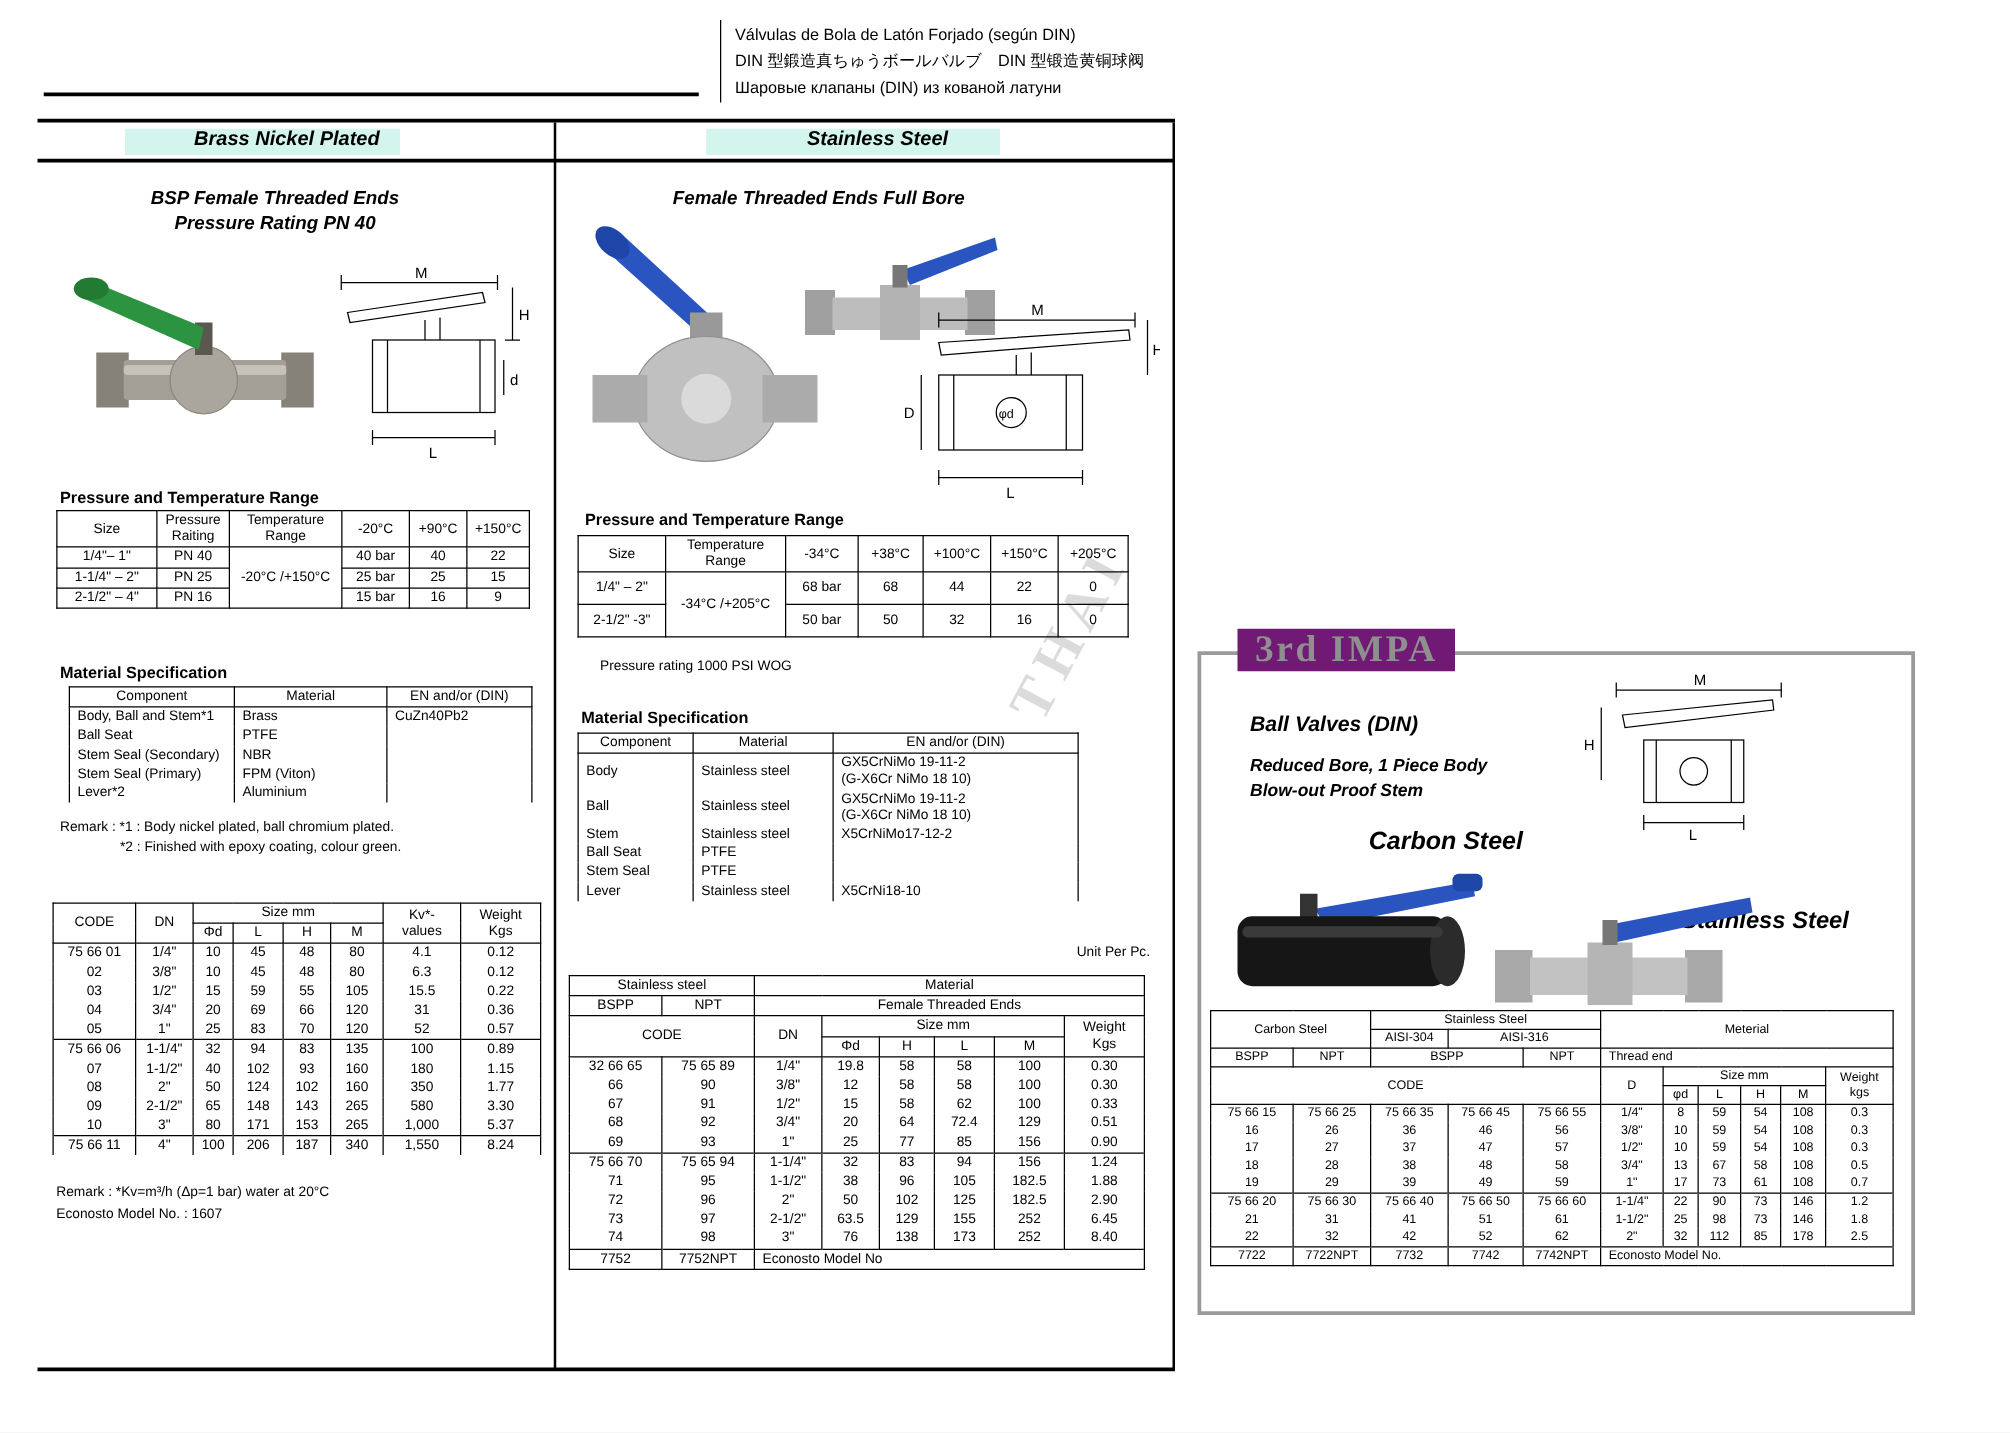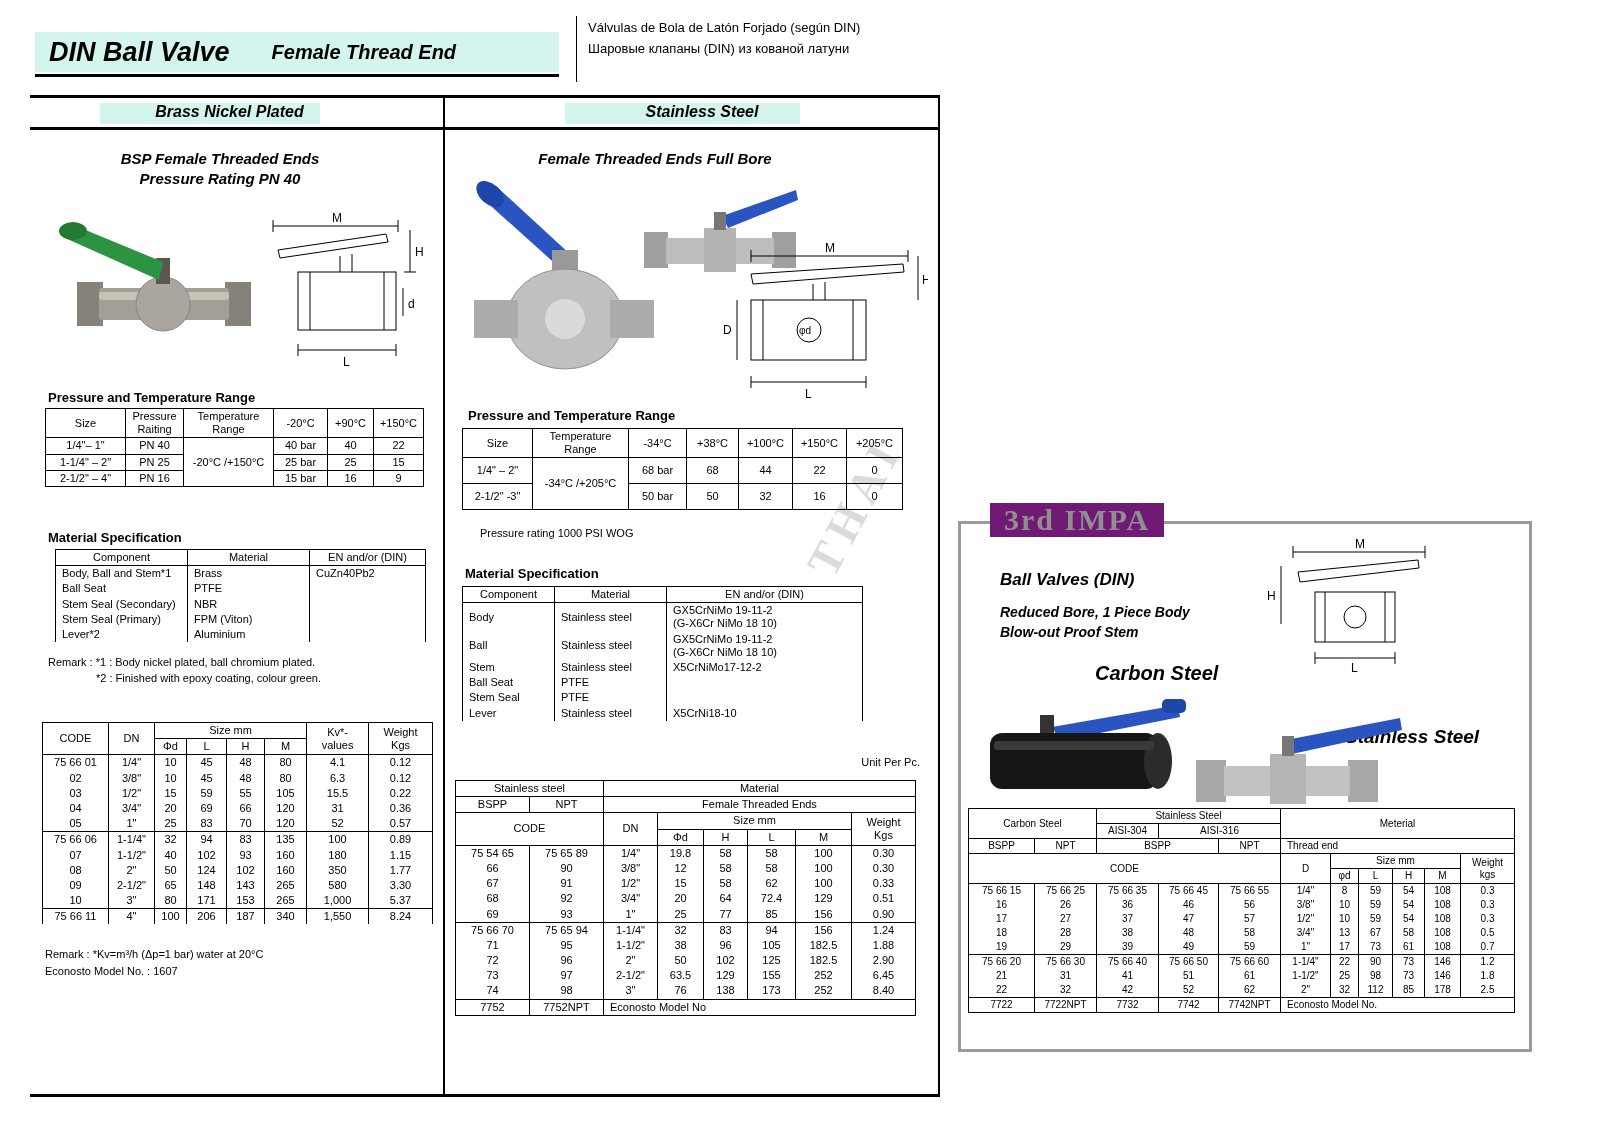--- a/index.html
+++ b/index.html
@@ -24,29 +24,26 @@
   svg{display:block;}
   svg text{font-family:"Liberation Sans",sans-serif;font-size:12px;fill:#000;}
   .impa-box{position:absolute;border:3px solid #9a9a9a;background:#fff;}
   .impa-title{position:absolute;background:#701a75;color:#8f8f8f;font-weight:bold;font-size:30px;letter-spacing:2px;font-family:"Liberation Serif",serif;padding:0 14px;}
 </style>
 </head>
 <body>
 
 <div class="page">
 
-  <div class="abs cyan" style="left:35px;top:32px;width:524px;height:40px;display:flex;align-items:center;gap:42px;padding-left:14px;">
-    <span class="bi" style="font-size:27px;">DIN Ball Valve</span>
-    <span class="bi" style="font-size:20px;">Female Thread End</span>
-  </div>
   <div class="hline" style="left:35px;top:74px;width:524px;height:3px;"></div>
 
   <div class="vline" style="left:576px;top:16px;width:1px;height:66px;"></div>
   <div class="abs" style="left:588px;top:18px;width:360px;font-size:13px;line-height:1.6;">
     <div>Válvulas de Bola de Latón Forjado (según DIN)</div>
+    <div>DIN 型鍛造真ちゅうボールバルブ　DIN 型锻造黄铜球阀</div>
     <div>Шаровые клапаны (DIN) из кованой латуни</div>
   </div>
 
   <div class="hline" style="left:30px;top:95px;width:910px;height:3px;"></div>
 
   <div class="abs cyan bi" style="left:100px;top:103px;width:220px;height:21px;font-size:16px;text-align:center;">Brass Nickel Plated</div>
   <div class="abs cyan bi" style="left:565px;top:103px;width:235px;height:21px;font-size:16px;text-align:center;">Stainless Steel</div>
 
   <div class="hline" style="left:30px;top:127px;width:910px;height:3px;"></div>
   <div class="vline" style="left:443px;top:98px;width:2px;height:998px;"></div>
@@ -508,21 +505,21 @@
       </tr>
       <tr>
         <th>Φd</th>
         <th>H</th>
         <th>L</th>
         <th>M</th>
       </tr>
     </thead>
     <tbody>
         <tr class="grp">
-          <td>75 54 65</td>
+          <td>32 66 65</td>
           <td>75 65 89</td>
           <td>1/4"</td>
           <td>19.8</td>
           <td>58</td>
           <td>58</td>
           <td>100</td>
           <td>0.30</td>
         </tr>
         <tr>
           <td>66</td>

